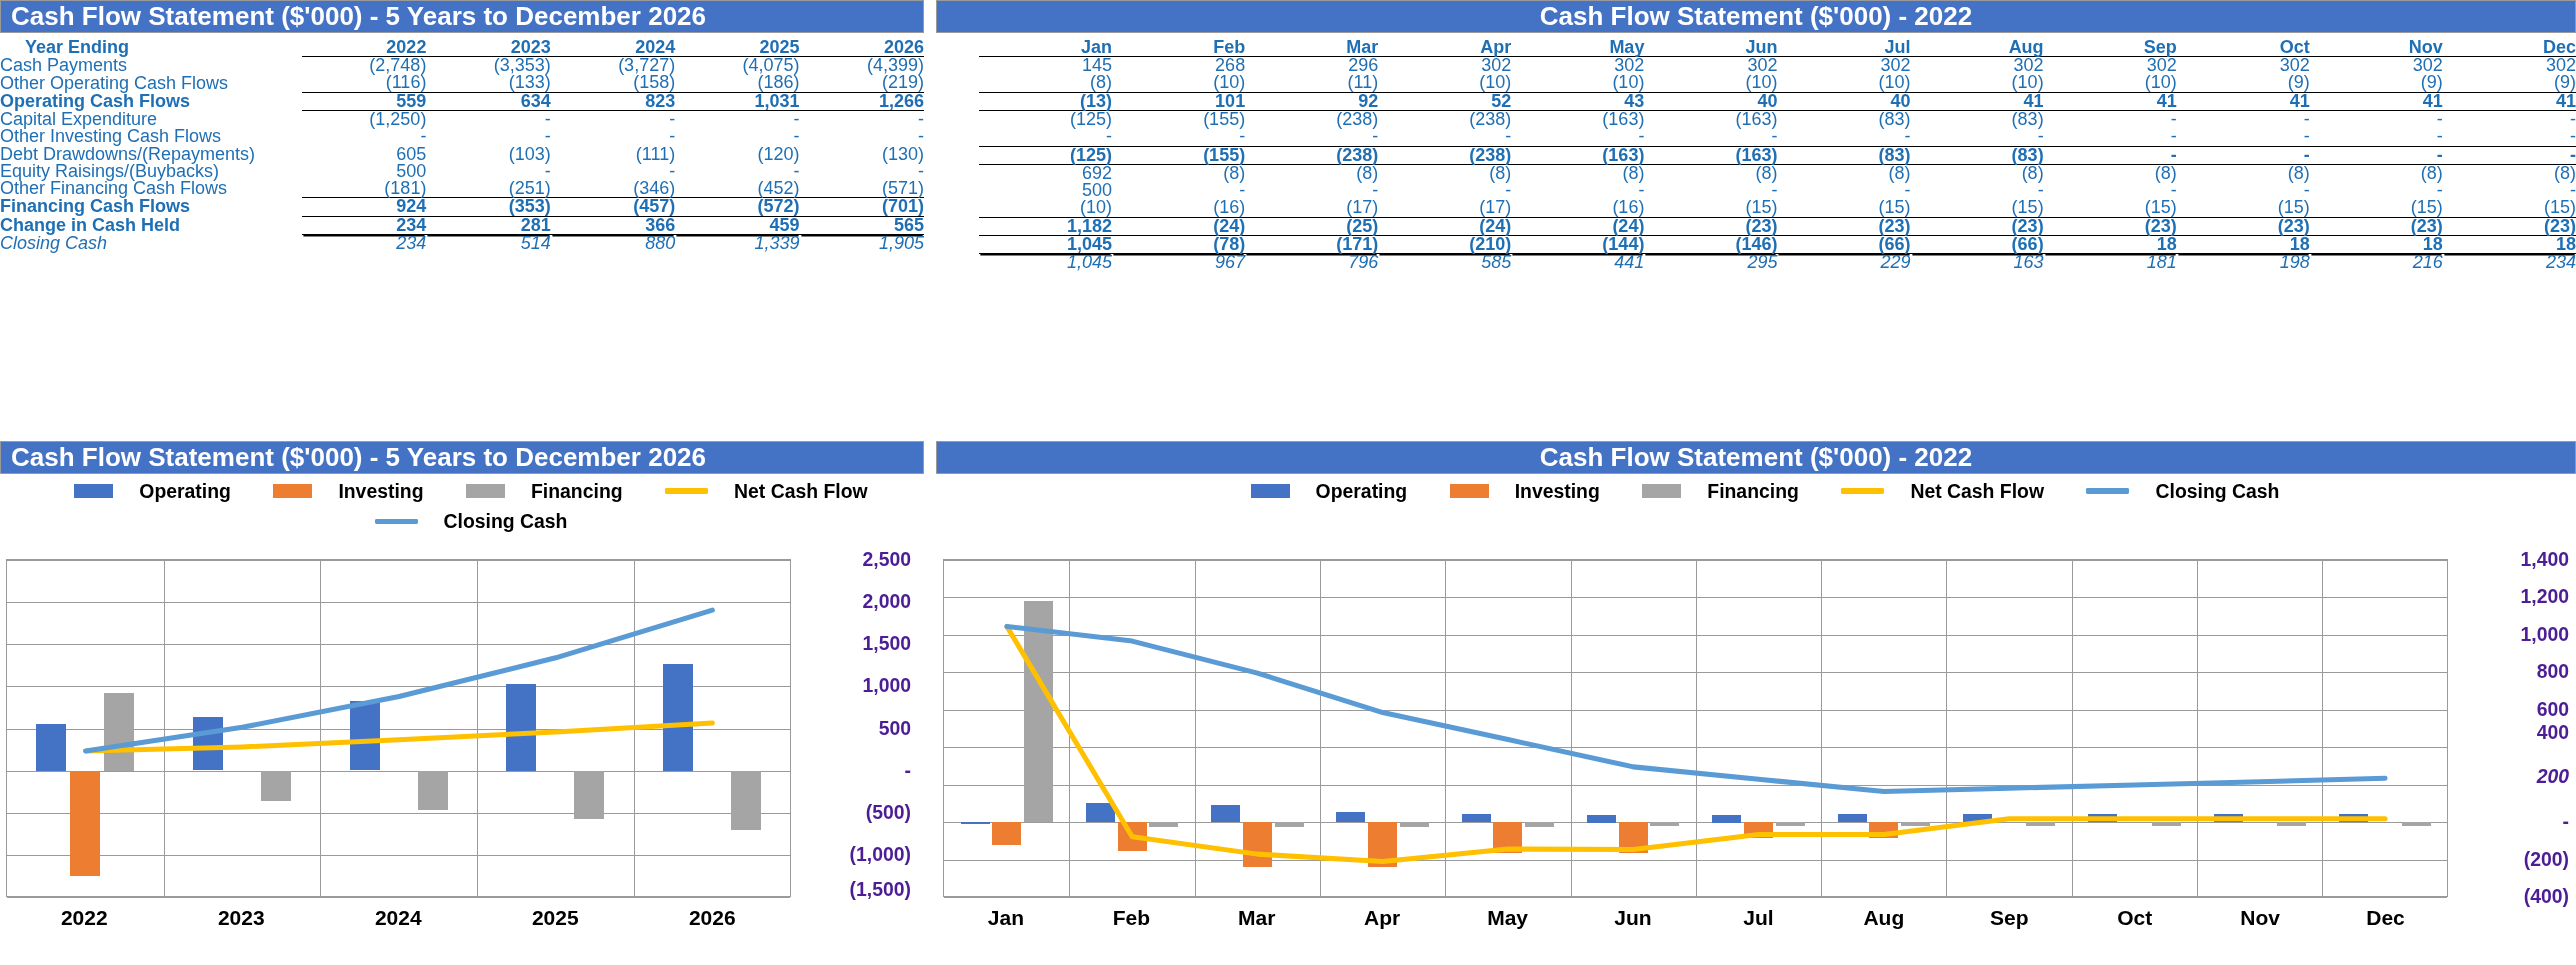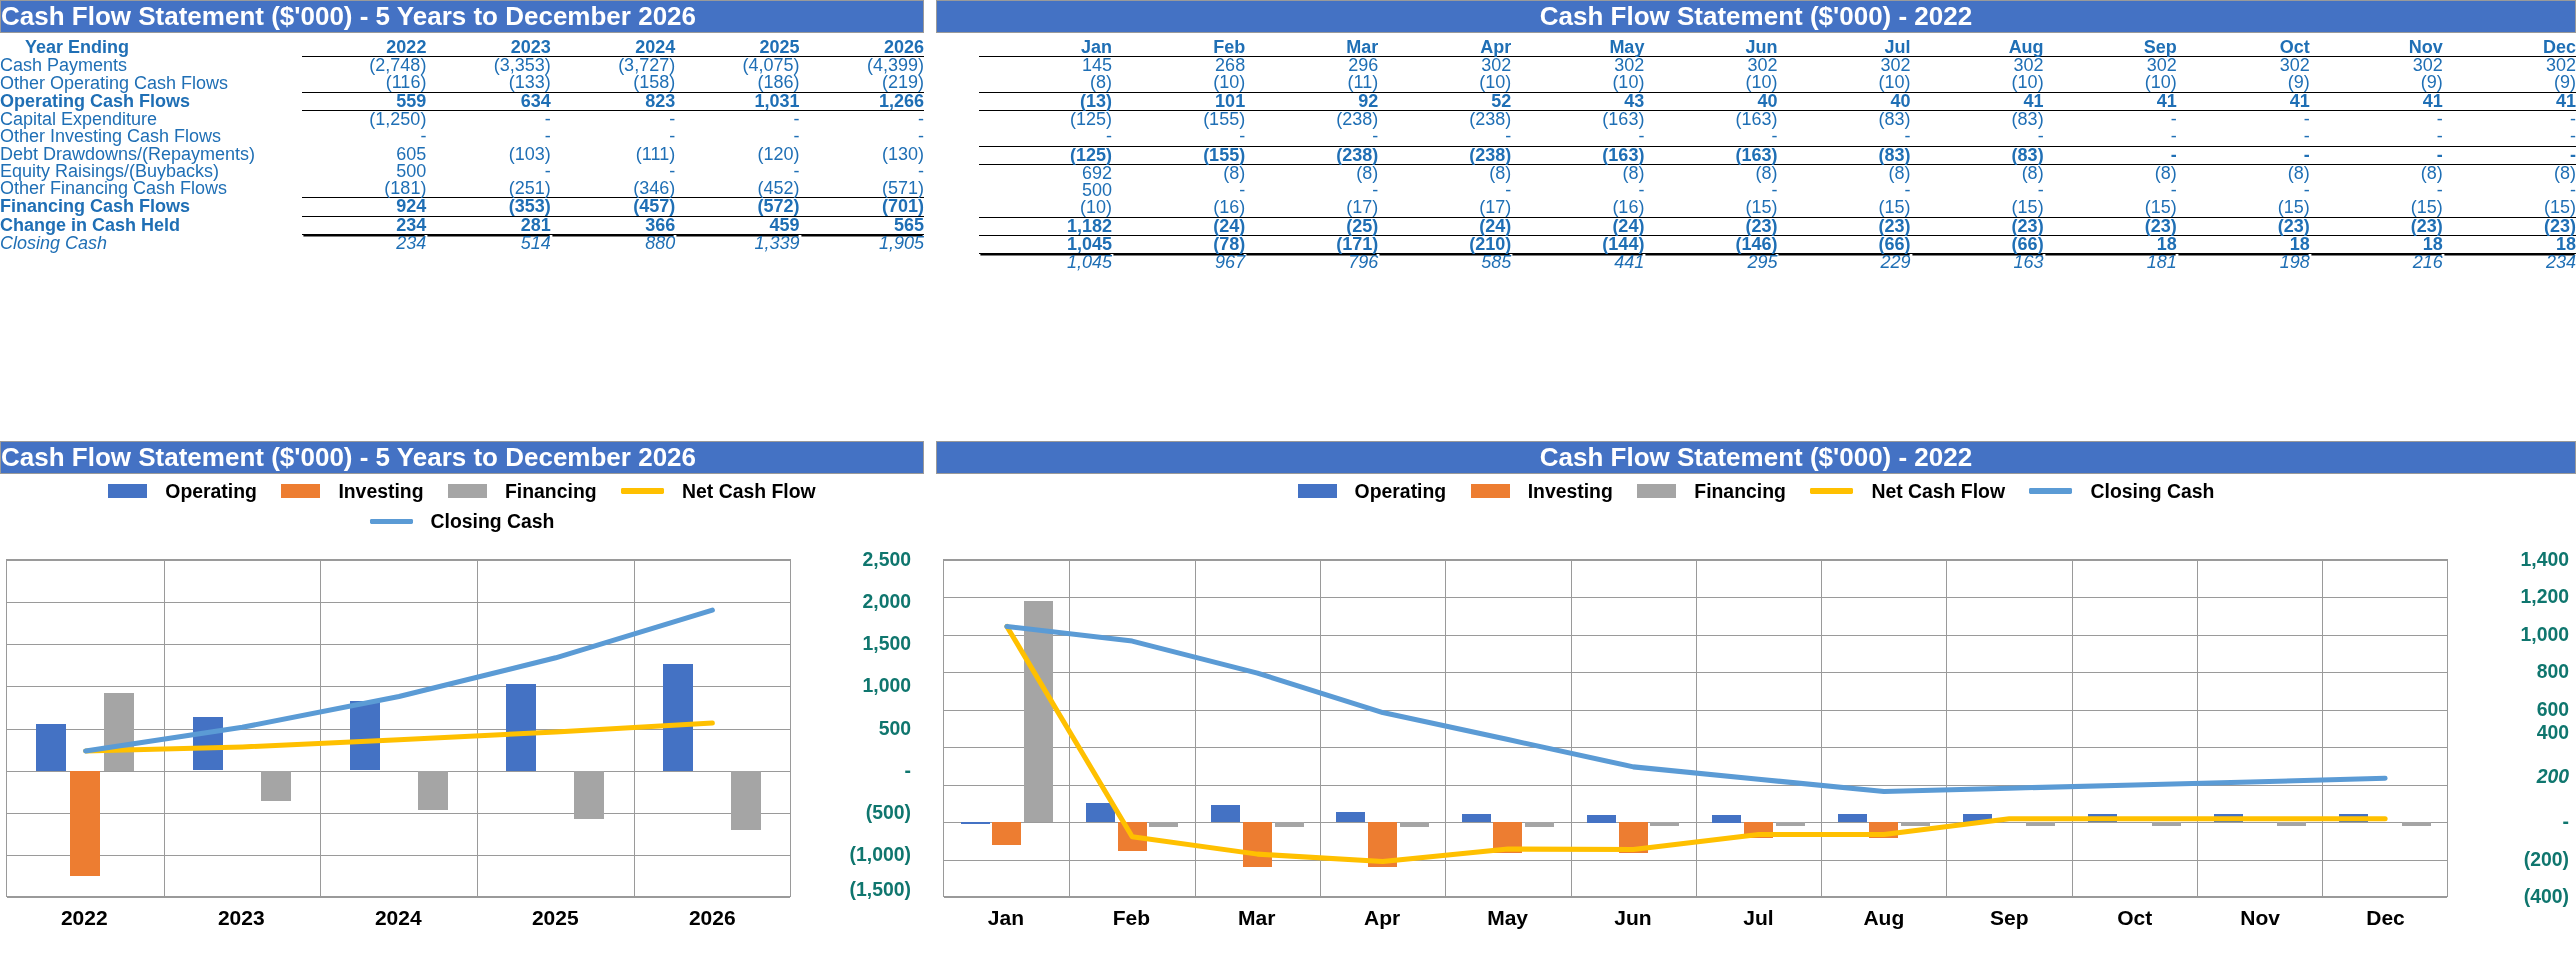--- a/index.html
+++ b/index.html
@@ -8,21 +8,21 @@
 
   
   .panel{position:absolute;box-sizing:border-box;}
   #tbl-left   {left:0px;    top:0px;   width:924px; height:441px;}
   #tbl-right  {left:936px; top:0px;   width:1640px; height:441px;}
   #cht-left   {left:0px;    top:441px; width:924px; height:524px;}
   #cht-right  {left:936px; top:441px; width:1640px; height:524px;}
 
   .title{box-sizing:border-box;width:100%;background:#4472C4;border:1.4px solid #9a9a9a;
          color:#fff;font-weight:bold;display:flex;align-items:center;}
-  #tbl-left  >.title, #cht-left >.title{height:33px;font-size:26px;justify-content:flex-start;}
+  #tbl-left  >.title, #cht-left >.title{height:33px;font-size:26px;padding-left:10px;justify-content:flex-start;}
   #tbl-right >.title, #cht-right>.title{height:33px;font-size:26px;padding-right:0;justify-content:center;}
 
   
   table.fin{border-collapse:collapse;width:100%;color:#1F6FB5;font-size:18px;table-layout:fixed;}
   table.fin td{padding:0;height:17.3px;line-height:17.3px;white-space:nowrap;vertical-align:middle;}
   td.lbl{text-align:left;padding-left:5.8px;}
   td.num{text-align:right;padding-right:8.6px;font-variant-numeric:tabular-nums;}
   tr.bold td{font-weight:bold;}
   tr.ital td{font-style:italic;}
   tr.hdr  td{font-weight:bold;padding-left:25px;}
@@ -36,38 +36,38 @@
   #tbl-right table.fin{font-size:18px;}
   #tbl-right col.c-lbl{width:43px;}
 
   .tblwrap{padding-top:5.8px;}
 
   
   .chart{position:relative;width:100%;height:491px;}
   .legend{position:absolute;left:0;top:5.8px;width:100%;display:flex;flex-wrap:wrap;
           justify-content:center;align-items:center;gap:7.2px 24.5px;
           font-weight:bold;font-size:19.4px;color:#000;padding:0 43px;box-sizing:border-box;}
-  .lg{display:flex;align-items:center;gap:18px;}
+  .lg{display:flex;align-items:center;gap:26px;margin-left:18px;}
   .swatch{width:39px;height:14.4px;display:inline-block;}
   .swline{width:43px;height:5.8px;display:inline-block;border-radius:1.4px;}
 
   .plotbox{position:absolute;}
   #cht-left  .plotbox{left:5.8px; top:85px; width:785px; height:338px;}
   #cht-right .plotbox{left:7.2px;top:85px; width:1505px; height:338px;}
   .plotarea{position:absolute;inset:0;border:0.7px solid #9a9a9a;box-sizing:border-box;}
   .gl{position:absolute;background:#9a9a9a;}
   .glh{left:0;width:100%;height:0.7px;}
   .glv{top:0;height:100%;width:0.7px;}
 
   .bar{position:absolute;}
   .b-op{background:#4472C4;}
   .b-in{background:#ED7D31;}
   .b-fi{background:#A5A5A5;}
 
-  .yaxis{position:absolute;font-weight:bold;font-size:19.4px;color:#0f766e;}
+  .yaxis{position:absolute;font-weight:bold;font-size:19.4px;color:#4c1d95;}
   .ytick{position:absolute;right:0;transform:translateY(-50%);white-space:nowrap;}
   #cht-left  .yaxis{left:796px;top:85px;width:115px;height:338px;}
   #cht-right .yaxis{left:1511px;top:85px;width:122px;height:338px;}
 
   .xaxis{position:absolute;display:flex;font-weight:bold;font-size:21px;color:#000;}
   #cht-left  .xaxis{left:5.8px; top:432px;width:785px;}
   #cht-right .xaxis{left:7.2px;top:432px;width:1505px;}
   .xt{flex:1;text-align:center;}
 
   svg.lines{position:absolute;inset:0;overflow:visible;}

